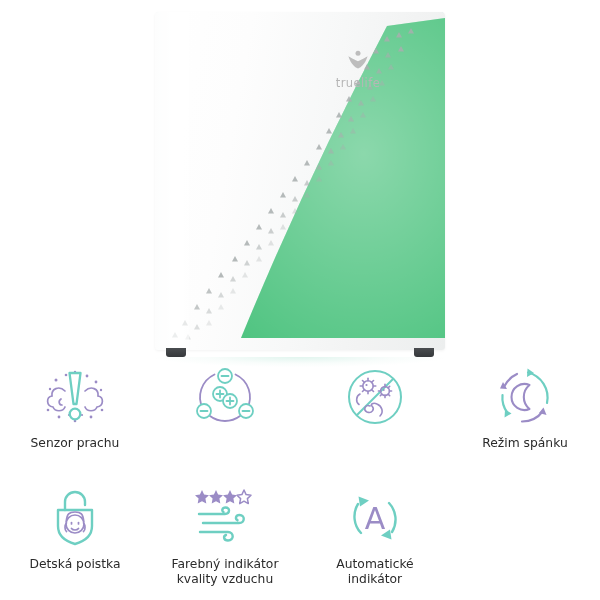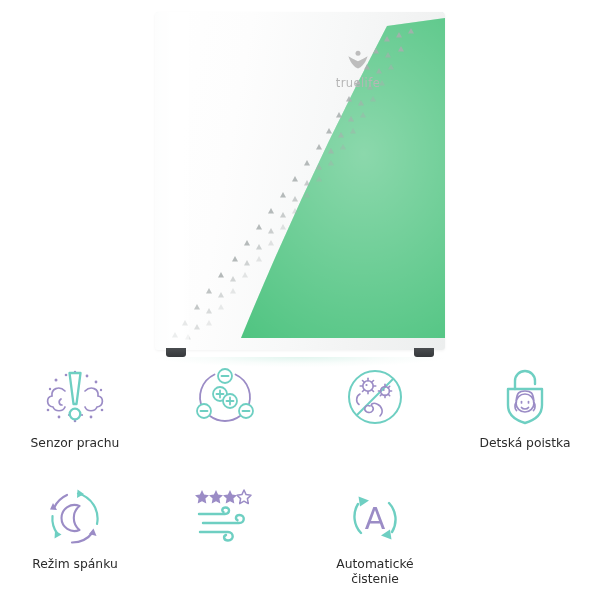--- a/index.html
+++ b/index.html
@@ -363,85 +363,87 @@
           <path d="M31 41 C 26 39 24 45 28 47 C 33 49 36 44 33 41
                    C 31 39.5 34 37 38 39 C 43 41 45 47 41 51"></path>
         </g>
       </svg>
     </div>
   </div>
 
   <div class="feature">
     <div class="feature-icon">
       <svg width="72" height="64" viewBox="0 0 72 64">
+        <g fill="none" stroke="#6ecfc2" stroke-width="2.2" stroke-linecap="round">
+          <path d="M39 7.5 A 26 26 0 0 1 58 38"></path>
+          <path d="M18.5 48 A 26 26 0 0 1 13.5 30"></path>
+        </g>
+        <polygon points="38.5,3.5 45,8 38,12" fill="#6ecfc2"></polygon>
+        <polygon points="16,44.5 22.5,48.5 15.5,52.5" fill="#6ecfc2"></polygon>
+        <g fill="none" stroke="#9b8cc6" stroke-width="2.2" stroke-linecap="round">
+          <path d="M33 56.5 A 26 26 0 0 0 54 46"></path>
+          <path d="M15.5 21 A 26 26 0 0 1 28 9"></path>
+        </g>
+        <polygon points="54.5,42.5 57.5,50 50,48" fill="#9b8cc6"></polygon>
+        <polygon points="14,17 18,24 11,23.5" fill="#9b8cc6"></polygon>
+        <path d="M40.5 20 A 13 13 0 1 0 40.5 44 A 15.5 15.5 0 0 1 40.5 20 Z" fill="none" stroke="#9b8cc6" stroke-width="2.1" stroke-linejoin="round"></path>
+      </svg>
+    </div>
+    <div class="feature-label">Režim spánku</div>
+  </div>
+
+  <div class="feature">
+    <div class="feature-icon">
+      <svg width="72" height="64" viewBox="0 0 72 64">
         <path d="M26 24 V 16 A 10 10 0 0 1 46 16 V 19" fill="none" stroke="#6ecfc2" stroke-width="2.4" stroke-linecap="round"></path>
         <path d="M19 24 H 53 V 40 C 53 50 45 55.5 36 58 C 27 55.5 19 50 19 40 Z" fill="none" stroke="#6ecfc2" stroke-width="2.4" stroke-linejoin="round"></path>
         <g fill="none" stroke="#9b8cc6" stroke-width="1.7" stroke-linecap="round">
           <circle cx="36" cy="38" r="9"></circle>
           <path d="M27.3 35.5 C 28 28 30 26 36 26 C 42 26 44 28 44.7 35.5"></path>
           <path d="M27.5 37 C 25.5 39 25.5 44 27.5 45.5"></path>
           <path d="M44.5 37 C 46.5 39 46.5 44 44.5 45.5"></path>
           <line x1="32.5" y1="36.5" x2="32.5" y2="38"></line>
           <line x1="39.5" y1="36.5" x2="39.5" y2="38"></line>
           <path d="M32.5 42.5 C 34 44.5 38 44.5 39.5 42.5"></path>
         </g>
       </svg>
     </div>
     <div class="feature-label">Detská poistka</div>
   </div>
 
   <div class="feature">
     <div class="feature-icon">
       <svg width="72" height="64" viewBox="0 0 72 64">
-        <g fill="none" stroke="#6ecfc2" stroke-width="2.2" stroke-linecap="round">
-          <path d="M39 7.5 A 26 26 0 0 1 58 38"></path>
-          <path d="M18.5 48 A 26 26 0 0 1 13.5 30"></path>
-        </g>
-        <polygon points="38.5,3.5 45,8 38,12" fill="#6ecfc2"></polygon>
-        <polygon points="16,44.5 22.5,48.5 15.5,52.5" fill="#6ecfc2"></polygon>
-        <g fill="none" stroke="#9b8cc6" stroke-width="2.2" stroke-linecap="round">
-          <path d="M33 56.5 A 26 26 0 0 0 54 46"></path>
-          <path d="M15.5 21 A 26 26 0 0 1 28 9"></path>
-        </g>
-        <polygon points="54.5,42.5 57.5,50 50,48" fill="#9b8cc6"></polygon>
-        <polygon points="14,17 18,24 11,23.5" fill="#9b8cc6"></polygon>
-        <path d="M40.5 20 A 13 13 0 1 0 40.5 44 A 15.5 15.5 0 0 1 40.5 20 Z" fill="none" stroke="#9b8cc6" stroke-width="2.1" stroke-linejoin="round"></path>
-      </svg>
-    </div>
-    <div class="feature-label">Režim spánku</div>
-  </div>
-
-  <div class="feature">
-    <div class="feature-icon">
-      <svg width="72" height="64" viewBox="0 0 72 64">
         <g fill="#9b8cc6">
           <polygon points="13,4 15.1,8.6 20,9.2 16.4,12.6 17.3,17.6 13,15.2 8.7,17.6 9.6,12.6 6,9.2 10.9,8.6"></polygon>
           <polygon points="27,4 29.1,8.6 34,9.2 30.4,12.6 31.3,17.6 27,15.2 22.7,17.6 23.6,12.6 20,9.2 24.9,8.6"></polygon>
           <polygon points="41,4 43.1,8.6 48,9.2 44.4,12.6 45.3,17.6 41,15.2 36.7,17.6 37.6,12.6 34,9.2 38.9,8.6"></polygon>
         </g>
         <polygon points="55,4 57.1,8.6 62,9.2 58.4,12.6 59.3,17.6 55,15.2 50.7,17.6 51.6,12.6 48,9.2 52.9,8.6" fill="none" stroke="#9b8cc6" stroke-width="1.5" stroke-linejoin="round"></polygon>
         <g fill="none" stroke="#6ecfc2" stroke-width="2.4" stroke-linecap="round">
           <path d="M10 28 H 36 C 41 28 41.5 21.5 36.5 21.5 C 33 21.5 32.5 25 34.5 26"></path>
           <path d="M14 37 H 50 C 56 37 56.5 29 50.5 29 C 46.5 29 46 33 48.5 34.2"></path>
           <path d="M11 46 H 39 C 45 46 45.5 54.5 39 54.5 C 34.5 54.5 34 50 37 49"></path>
         </g>
       </svg>
     </div>
+    <div class="feature-label">Farebný indikátor
+kvality vzduchu</div>
   </div>
 
 
   <div class="feature">
     <div class="feature-icon">
       <svg width="72" height="64" viewBox="0 0 72 64">
         <g fill="none" stroke="#6ecfc2" stroke-width="2.4" stroke-linecap="round">
           <path d="M19 18 A 24 24 0 0 0 22 47"></path>
           <path d="M53 46 A 24 24 0 0 0 50 17"></path>
         </g>
         <polygon points="19.5,10.5 30,14.5 21,20.5" fill="#6ecfc2"></polygon>
         <polygon points="52.5,53.5 42,49.5 51,43.5" fill="#6ecfc2"></polygon>
         <text x="36" y="43" text-anchor="middle" font-family="'DejaVu Sans', sans-serif" font-size="30" fill="#9b8cc6">A</text>
       </svg>
     </div>
     <div class="feature-label">Automatické
-čistenie</div>
+indikátor</div>
   </div>
 
 </div>
 
 </body></html>

